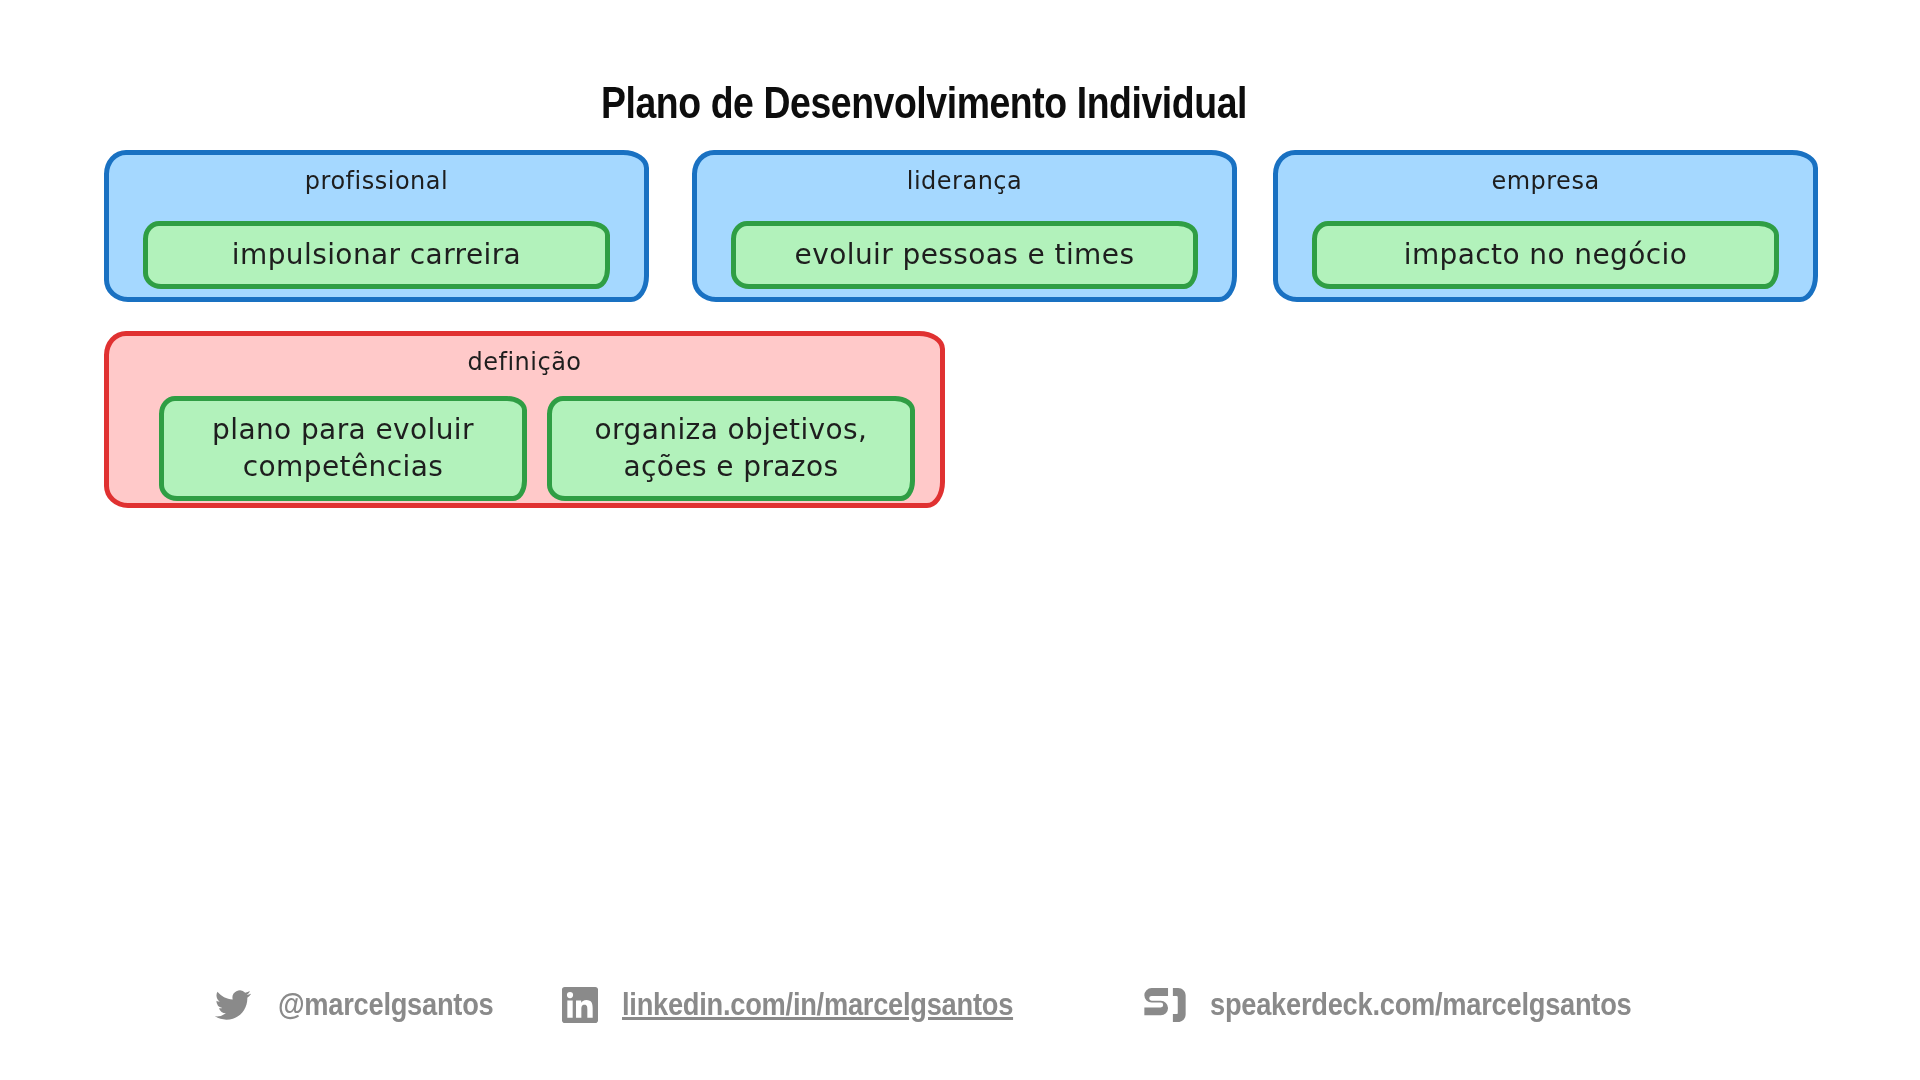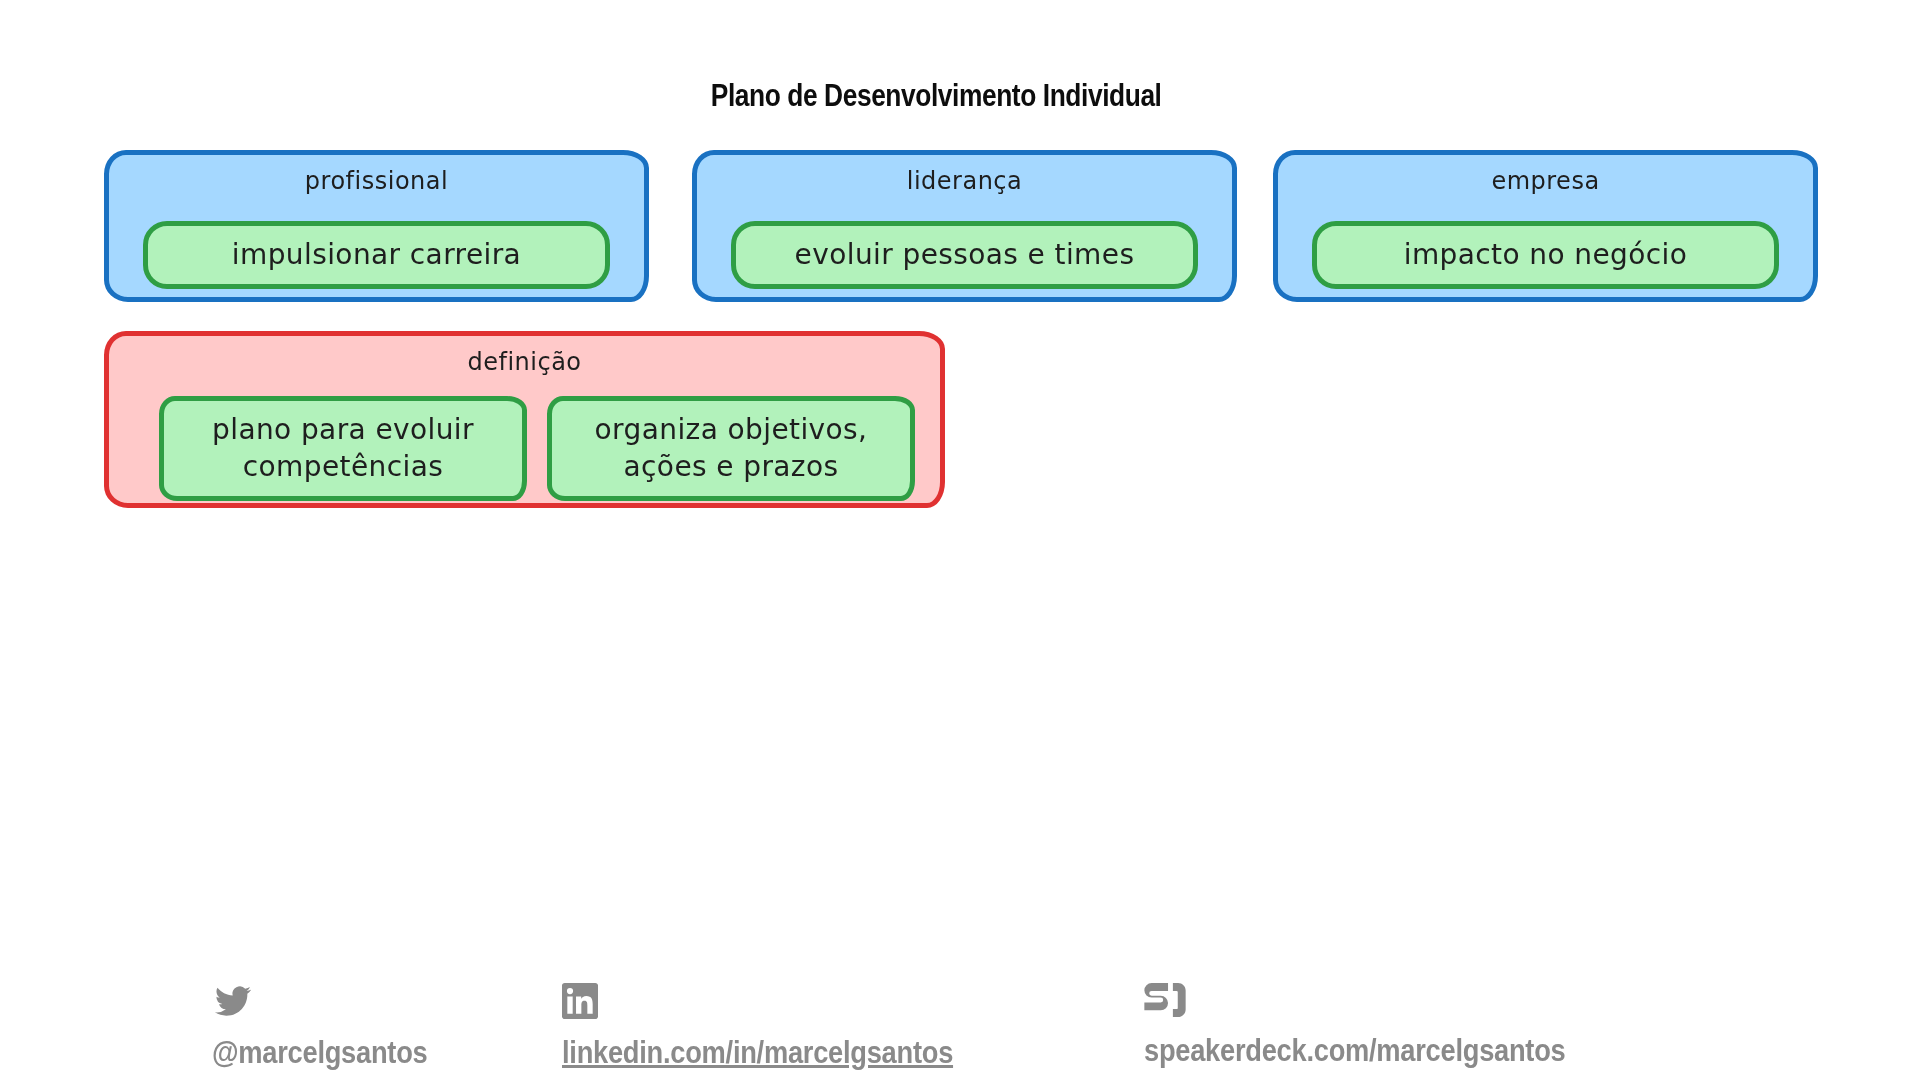--- a/index.html
+++ b/index.html
@@ -6,50 +6,49 @@
     --blue-border:#1971c2; --blue-fill:#a5d8ff;
     --green-border:#2f9e44; --green-fill:#b2f2bb;
     --red-border:#e03131; --red-fill:#ffc9c9;
     --ink:#1e1e1e; --footer-gray:#8a8a8a;
   }
   *{margin:0;padding:0;box-sizing:border-box;}
   body{background:#ffffff;font-family:"DejaVu Sans",sans-serif;}
   .canvas{position:relative;width:1920px;height:1080px;background:#ffffff;overflow:hidden;}
 
   .title{
-    position:absolute;top:78px;left:16px;width:1840px;text-align:center;
-    font-family:"Liberation Sans",sans-serif;font-weight:bold;font-size:31px;color:#0d0d0d;
+    position:absolute;top:78px;left:4px;width:1840px;text-align:center;
+    font-family:"Liberation Sans",sans-serif;font-weight:bold;font-size:44px;color:#0d0d0d;
   }
   .title-inner{display:inline-block;transform:scaleX(.85);letter-spacing:-.5px;white-space:nowrap;}
 
   .card{
     position:absolute;border:5px solid;border-radius:22px 26px 18px 24px/24px 18px 26px 22px;
   }
   .card.blue{background:var(--blue-fill);border-color:var(--blue-border);top:150px;width:545px;height:152px;}
   .card.red{background:var(--red-fill);border-color:var(--red-border);left:104px;top:331px;width:841px;height:177px;}
   #pillar-0{left:104px;} #pillar-1{left:692px;padding-left:16px;} #pillar-2{left:1273px;}
 
   .card-label{
     position:absolute;top:12px;left:0;width:100%;text-align:center;
     font-size:24px;color:var(--ink);letter-spacing:.5px;
   }
   .pill{
     position:absolute;background:var(--green-fill);border:5px solid var(--green-border);
     border-radius:16px 20px 14px 18px/18px 14px 20px 16px;
     display:flex;align-items:center;justify-content:center;text-align:center;
     font-size:28px;color:var(--ink);letter-spacing:.4px;line-height:1.3;
   }
-  .card.blue .pill{left:34px;right:34px;top:66px;height:68px;border-radius:24px;}
+  .card.blue .pill{left:34px;right:34px;top:66px;height:68px;}
   .pill.def-a{left:50px;top:60px;width:368px;height:105px;padding:0 18px;}
   .pill.def-b{left:438px;top:60px;width:368px;height:105px;padding:0 18px;}
 
   .footer-item{
-    position:absolute;top:983px;height:44px;display:flex;gap:16px;
+    position:absolute;top:983px;height:44px;display:flex;align-items:center;gap:24px;
     color:var(--footer-gray);
-    flex-direction:column;
   }
   #footer-twitter{left:212px;} #footer-linkedin{left:562px;text-decoration:underline;} #footer-speakerdeck{left:1144px;}
   .footer-text{
     font-family:"Liberation Sans",sans-serif;font-weight:bold;font-size:31px;
     transform:scaleX(.88);transform-origin:left center;white-space:nowrap;letter-spacing:-.3px;
   }
   .footer-icon{flex:0 0 auto;display:flex;align-items:center;}
   .footer-icon svg{display:block;}
 </style>
 </head>

